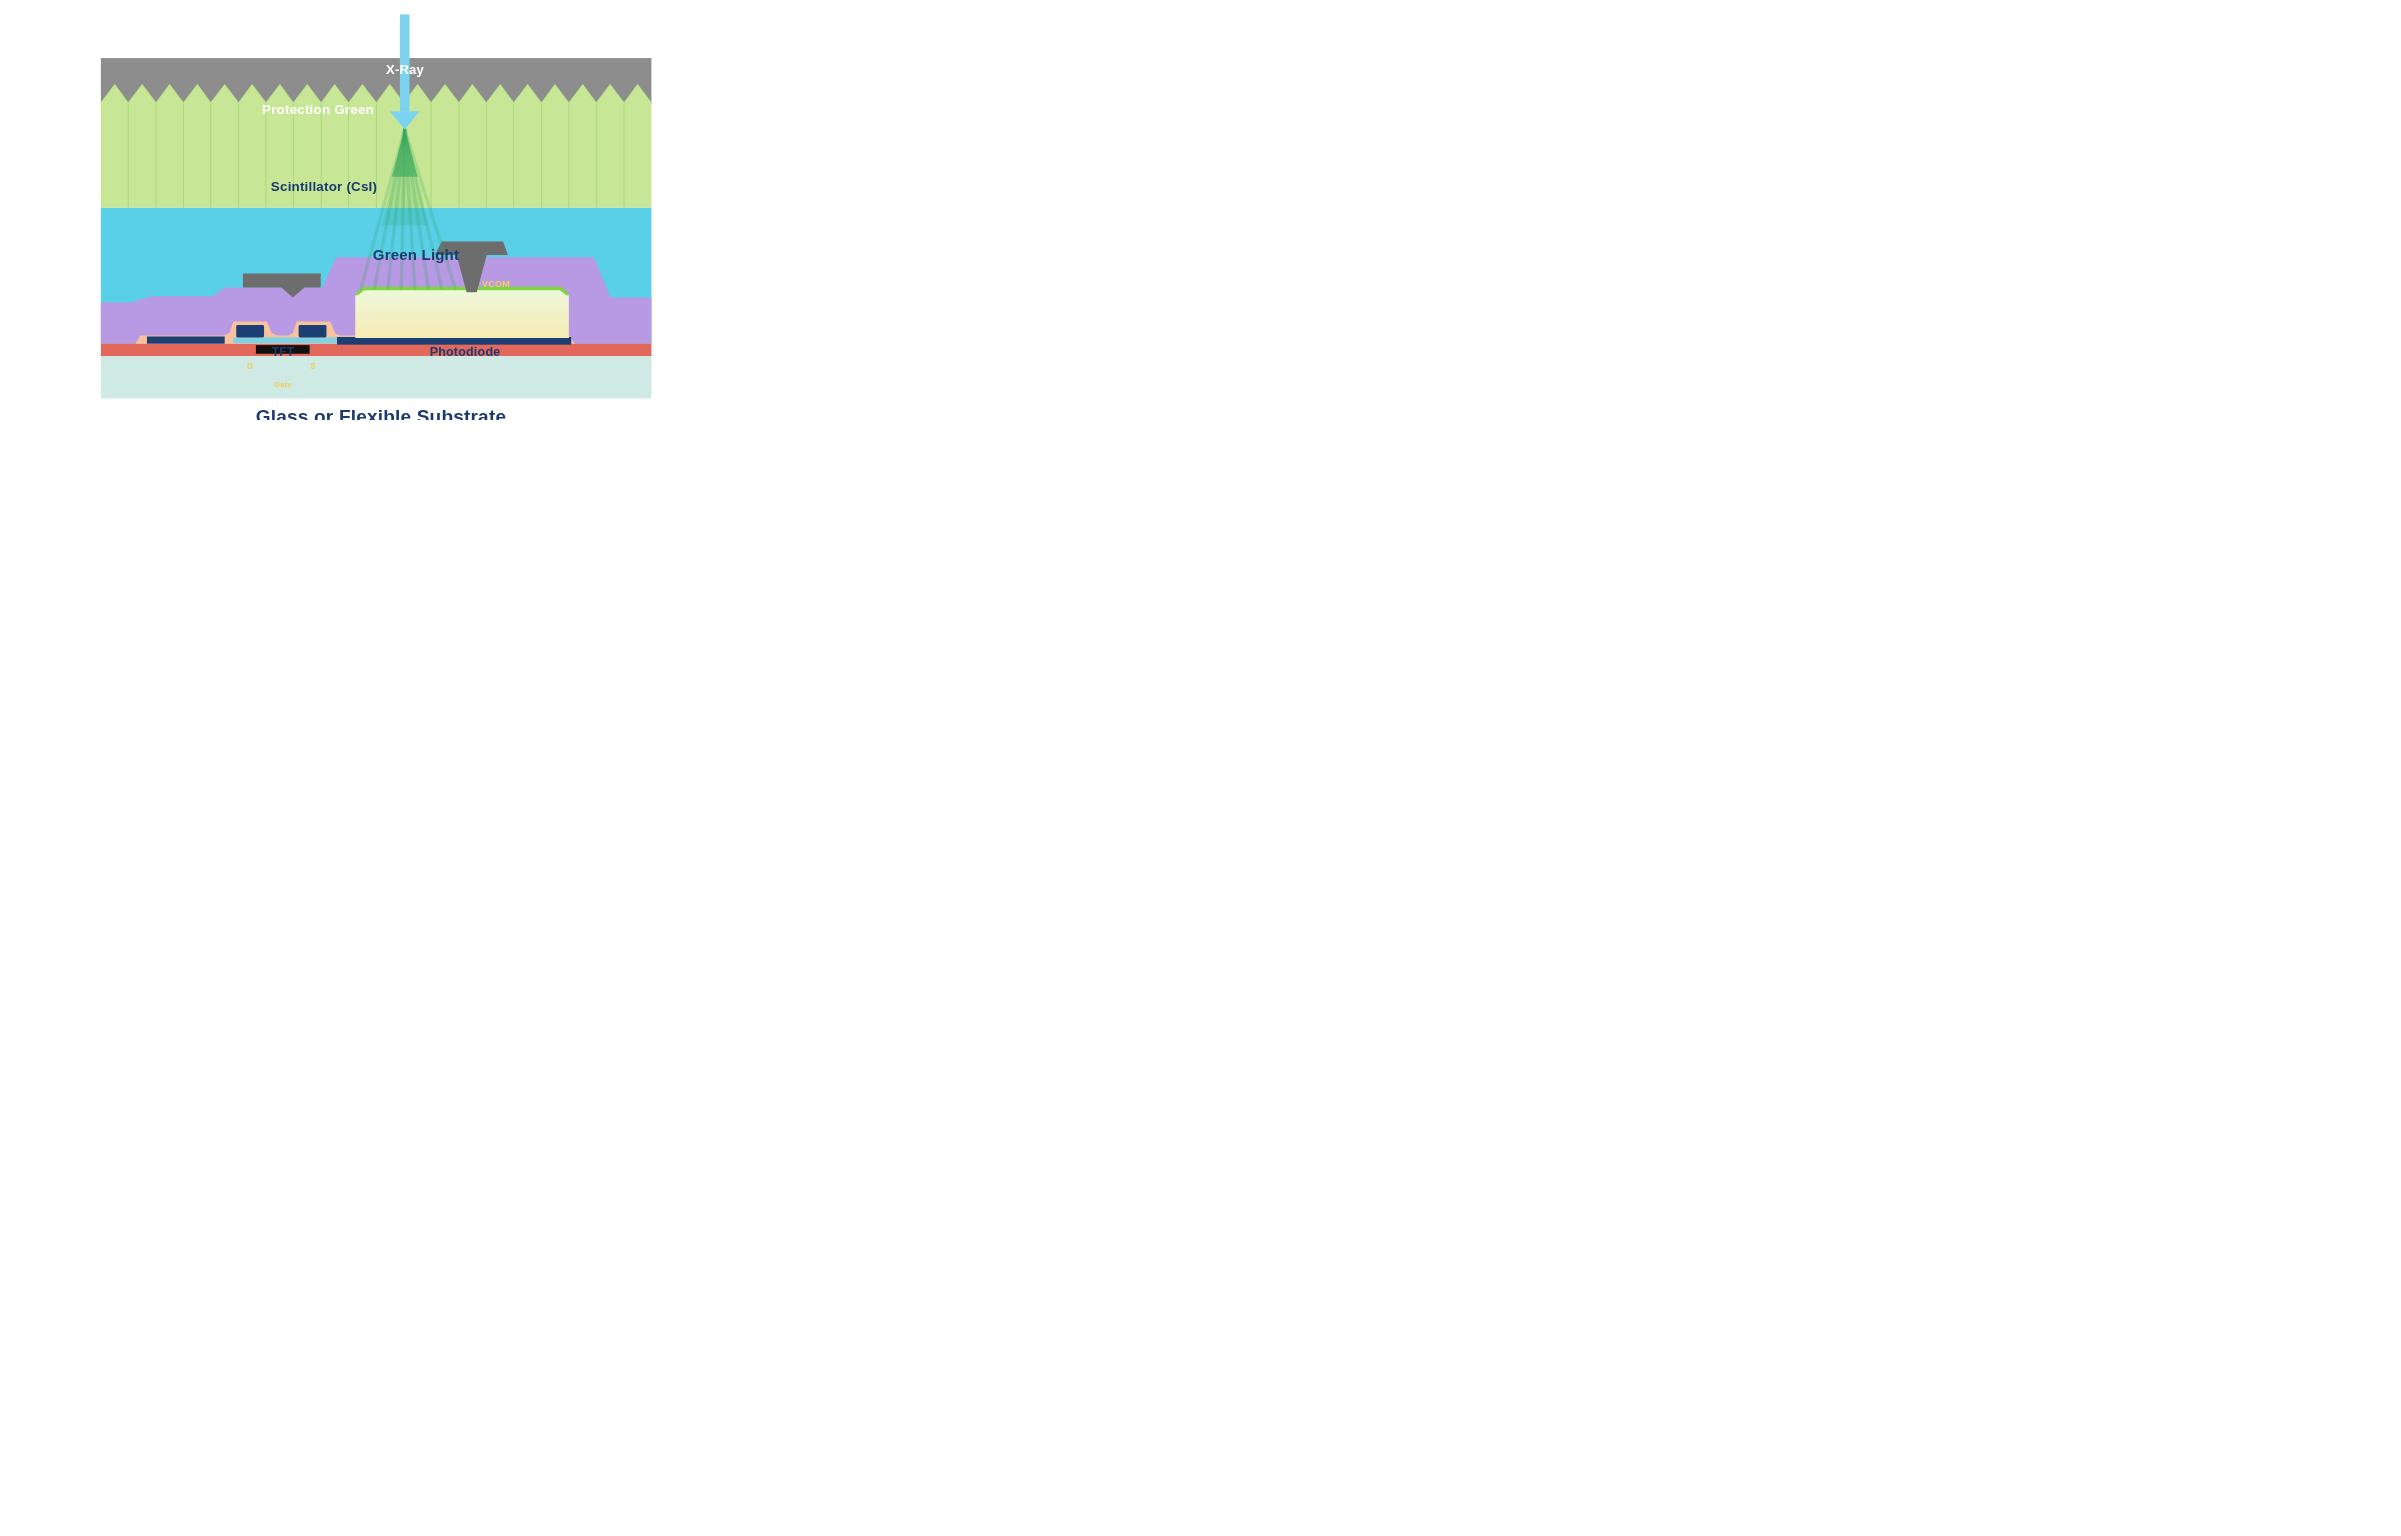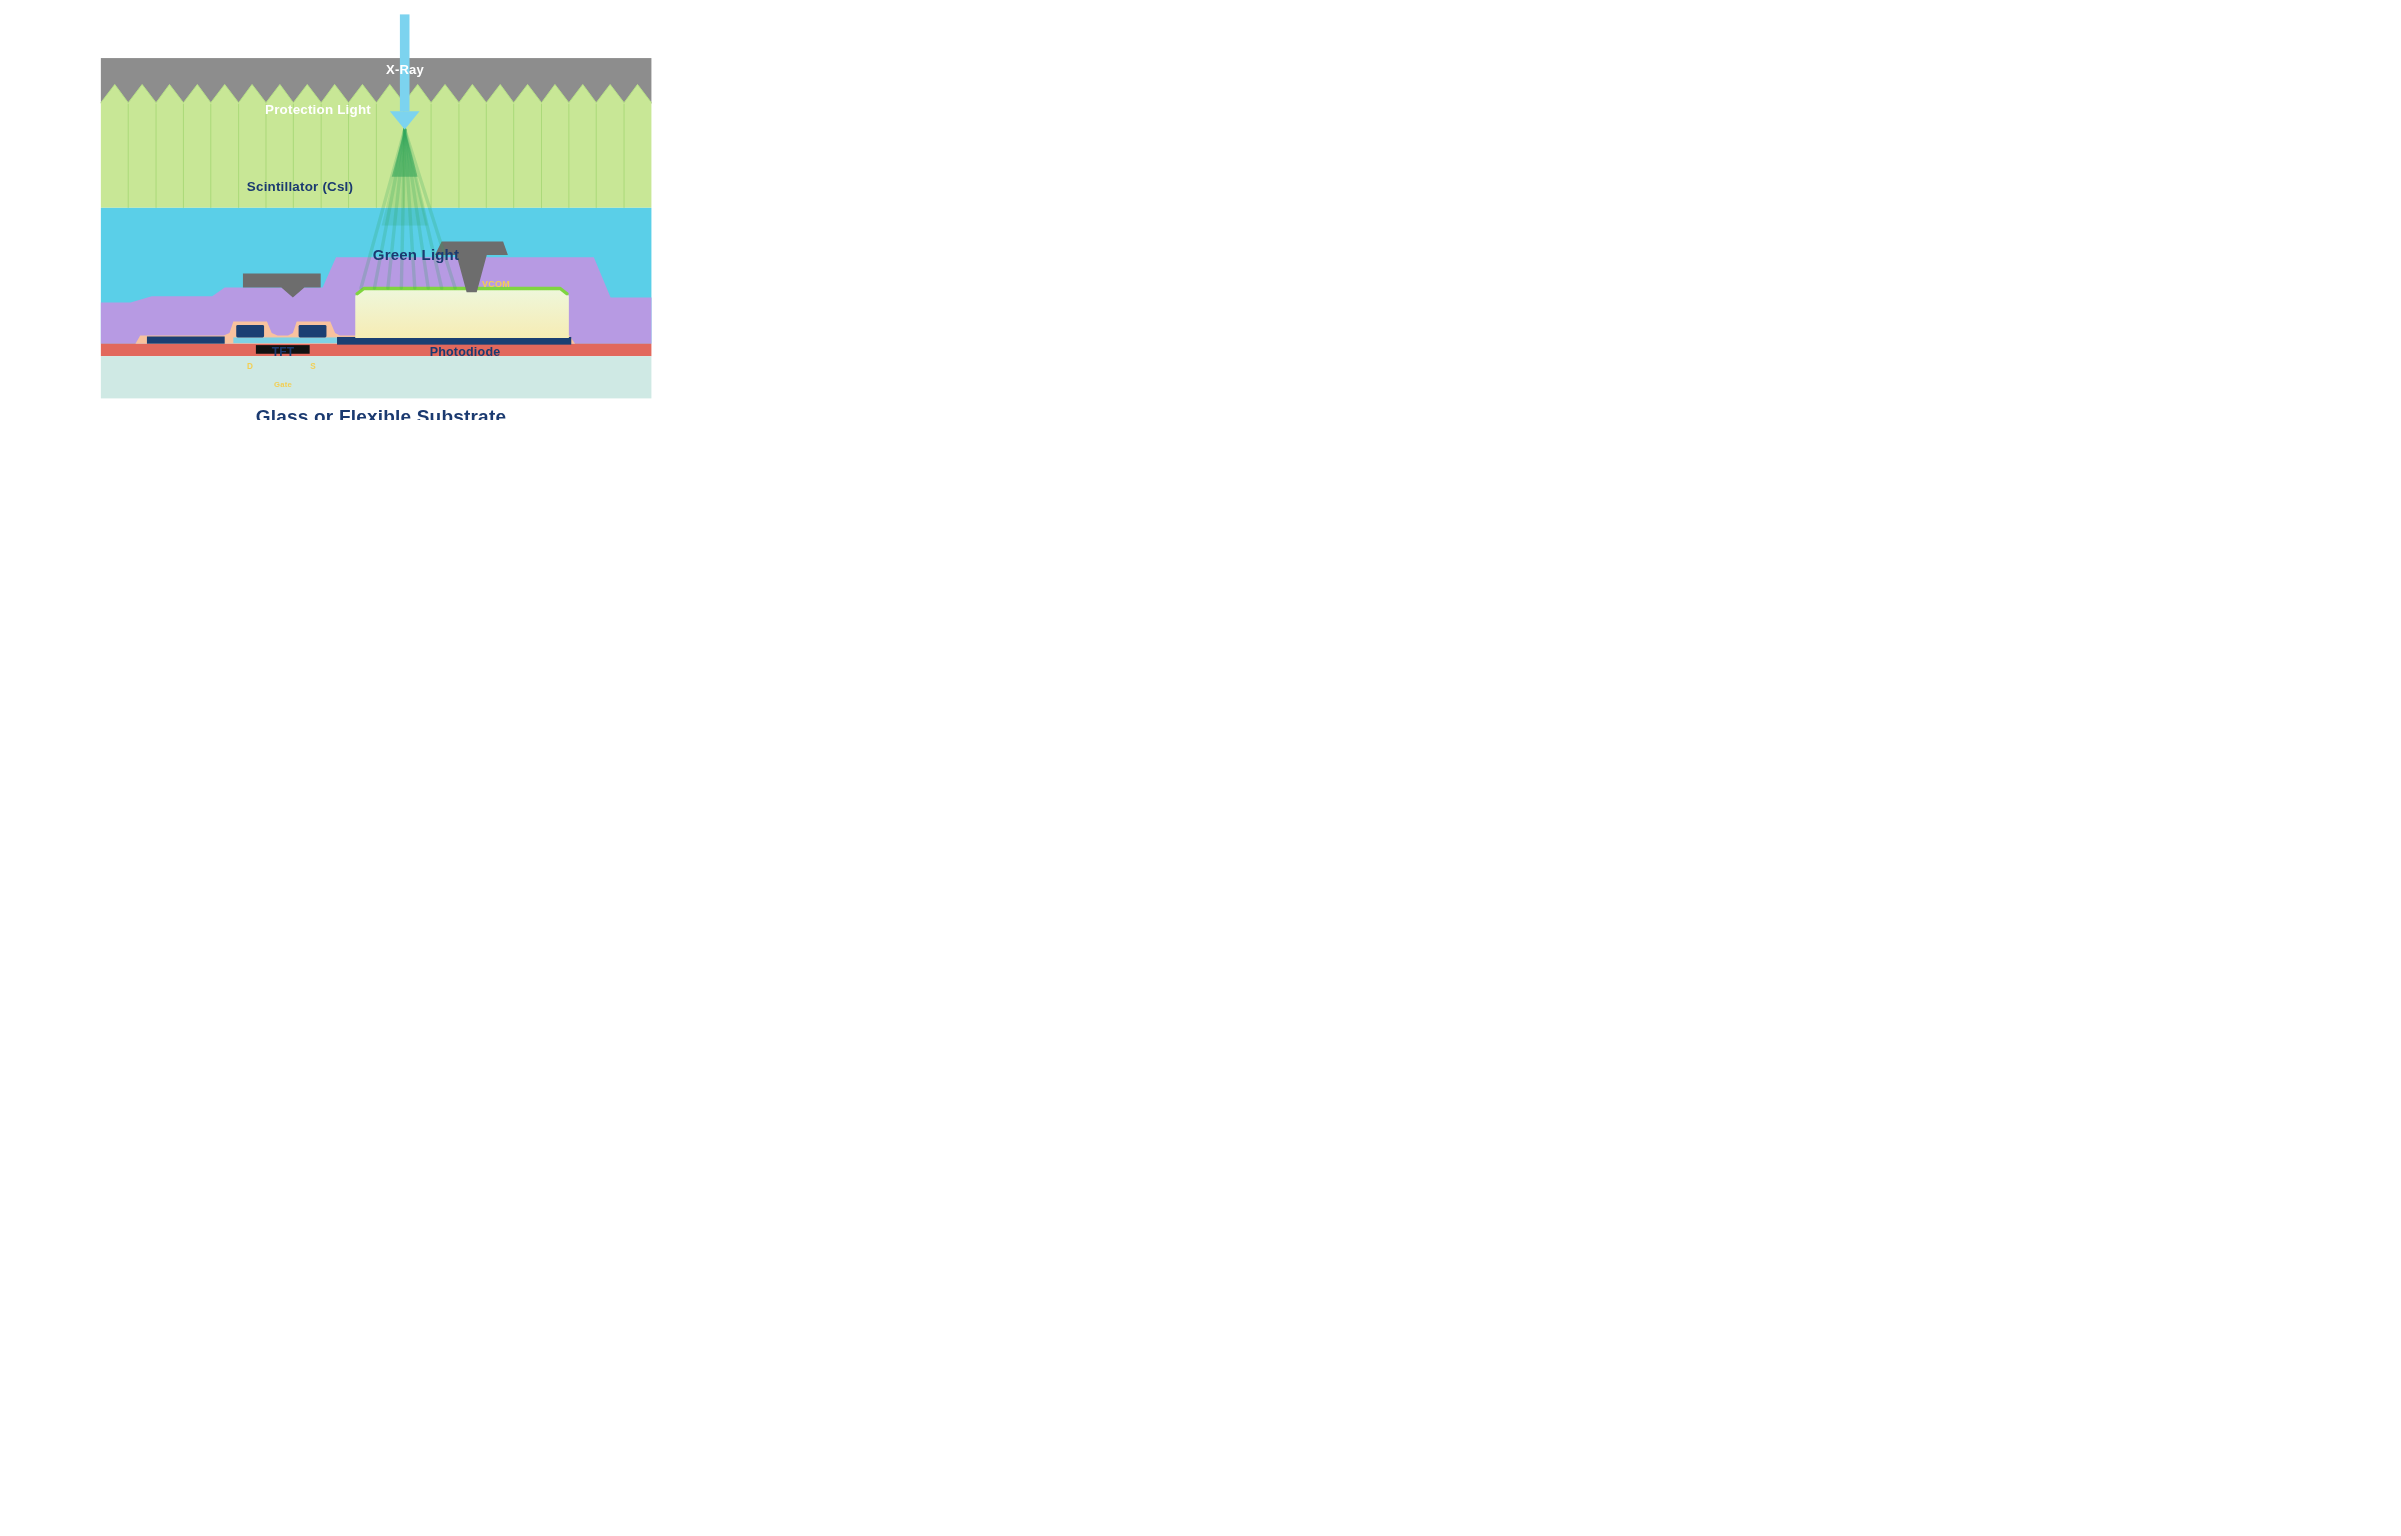--- a/index.html
+++ b/index.html
@@ -94,23 +94,23 @@
     <rect x="210" y="742" width="1147" height="88" fill="#cfe9e4"></rect>
 
     <g fill="#7cd3ef">
       <rect x="833" y="30" width="20" height="202"></rect>
       <polygon points="812,232 874,232 843,270"></polygon>
     </g>
   </svg>
 
   <div class="lbl lbl-white" style="left:405px;  top:27px;  font-size:13px;">X-Ray</div>
 
-  <div class="lbl lbl-white" style="left:318px;  top:67px; font-size:13.4px;">Protection Light</div>
+  <div class="lbl lbl-white" style="left:318px;  top:67px; font-size:13.4px;">Protection Green</div>
 
-  <div class="lbl lbl-navy" style="left:300px;  top:144px; font-size:13.4px;text-align:right;">Scintillator (CsI)</div>
+  <div class="lbl lbl-navy" style="left:324px;  top:144px; font-size:13.4px;text-align:right;">Scintillator (CsI)</div>
 
   <div class="lbl lbl-navy" style="left:416px;  top:211px; font-size:15px;">Green Light</div>
 
   <div class="lbl lbl-yellow" style="left:496px; top:244px; font-size:9px;">VCOM</div>
 
   <div class="lbl lbl-navy" style="left:465px;  top:310px; font-size:12.5px;text-align:center;">Photodiode</div>
 
   <div class="lbl lbl-navy" style="left:283px;  top:310px; font-size:12px;text-align:center;">TFT</div>
 
   <div class="lbl lbl-yellow" style="left:250px;  top:327px; font-size:8.2px;">D</div>

